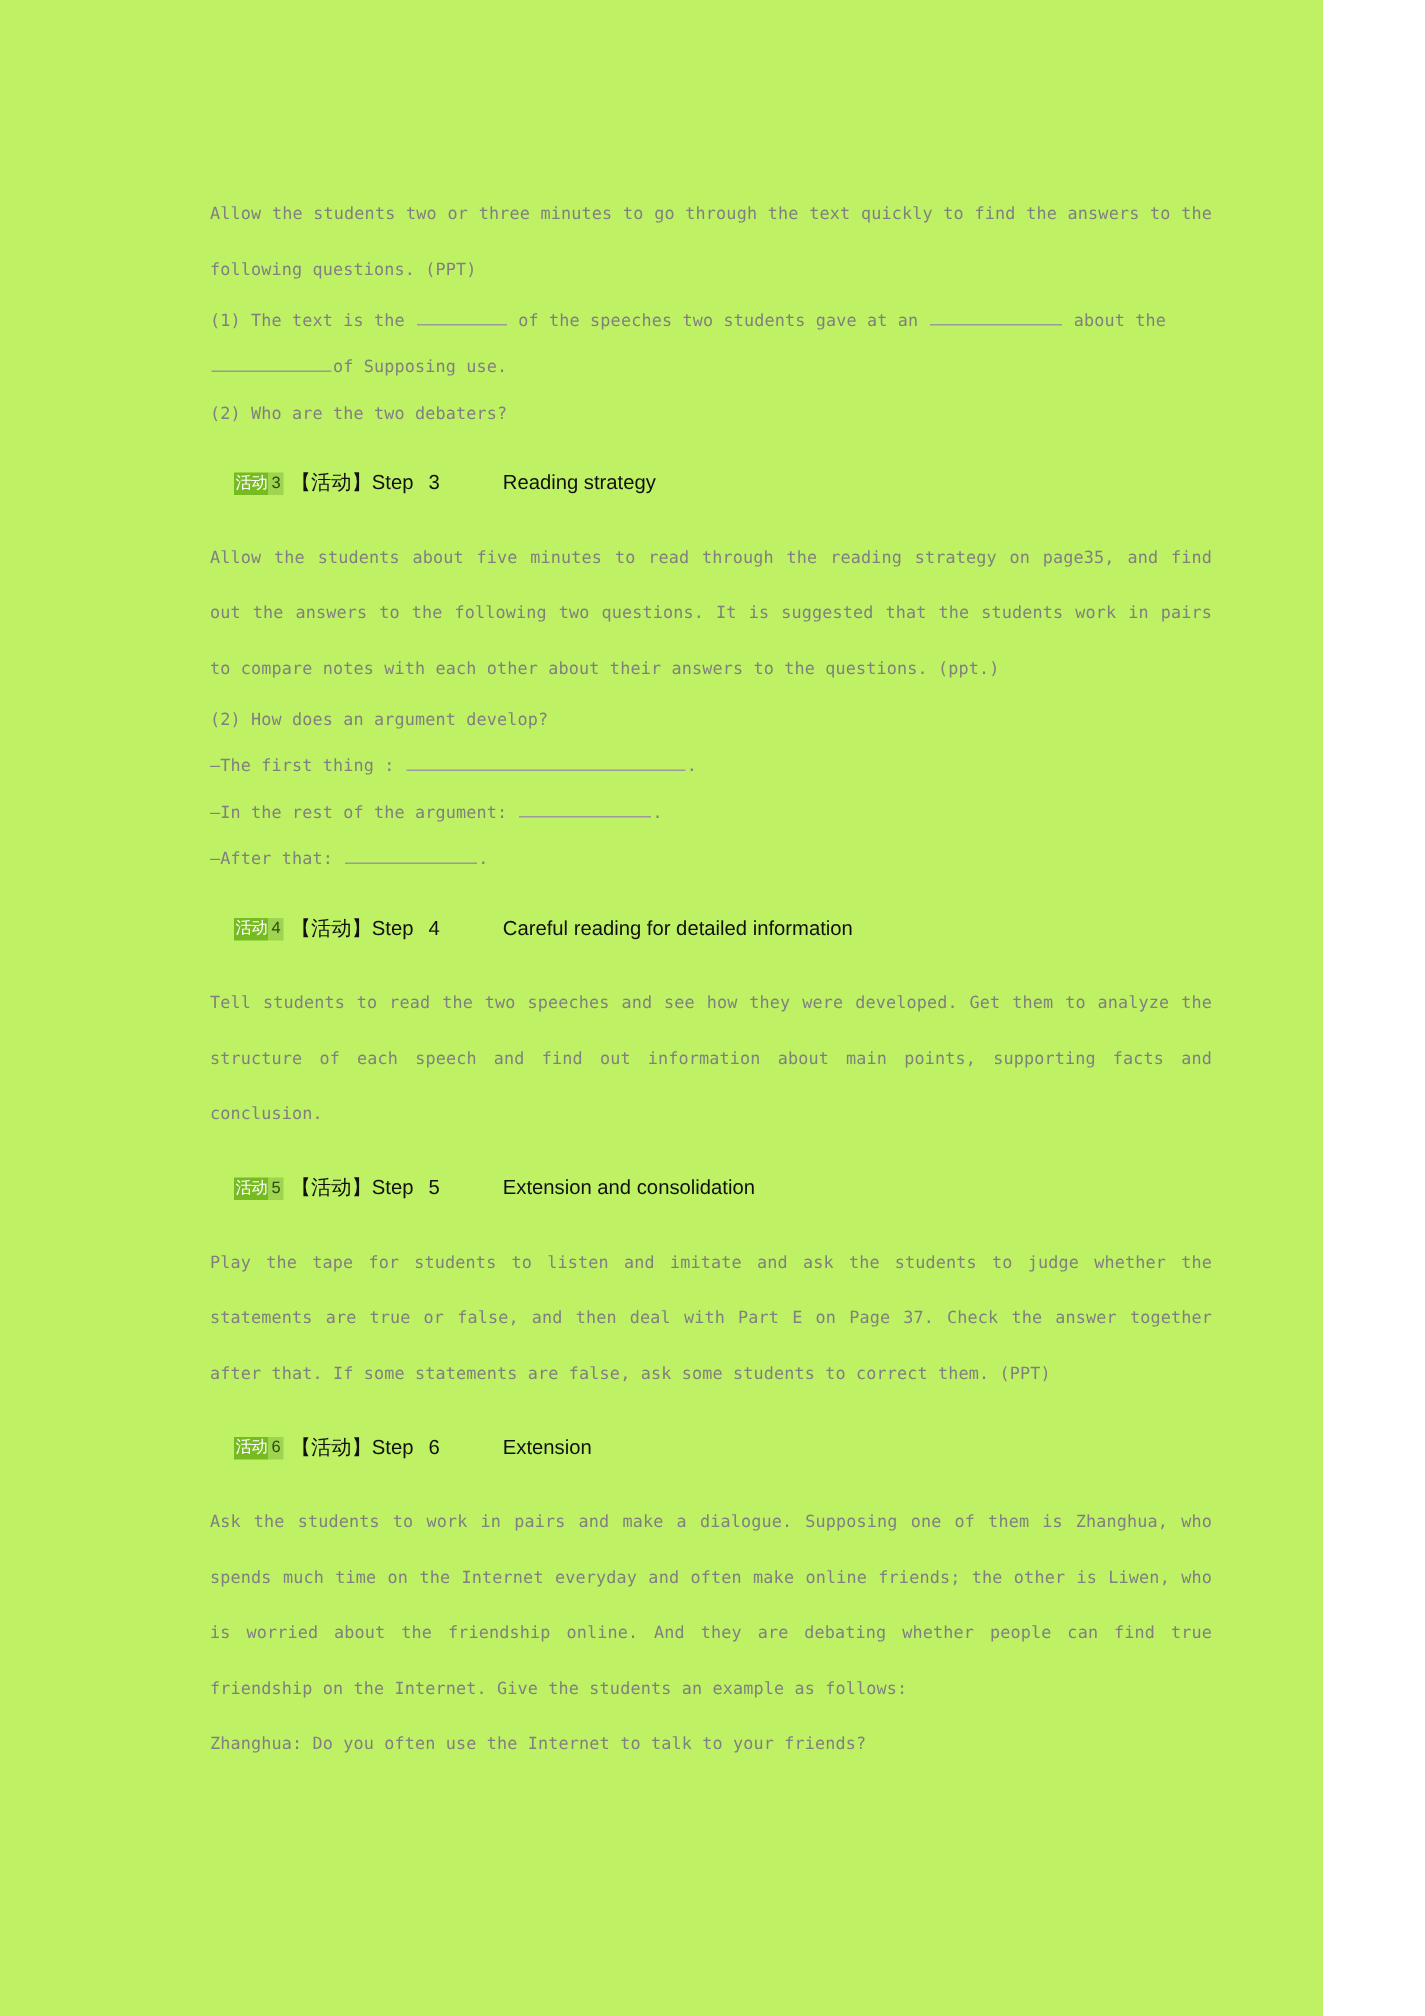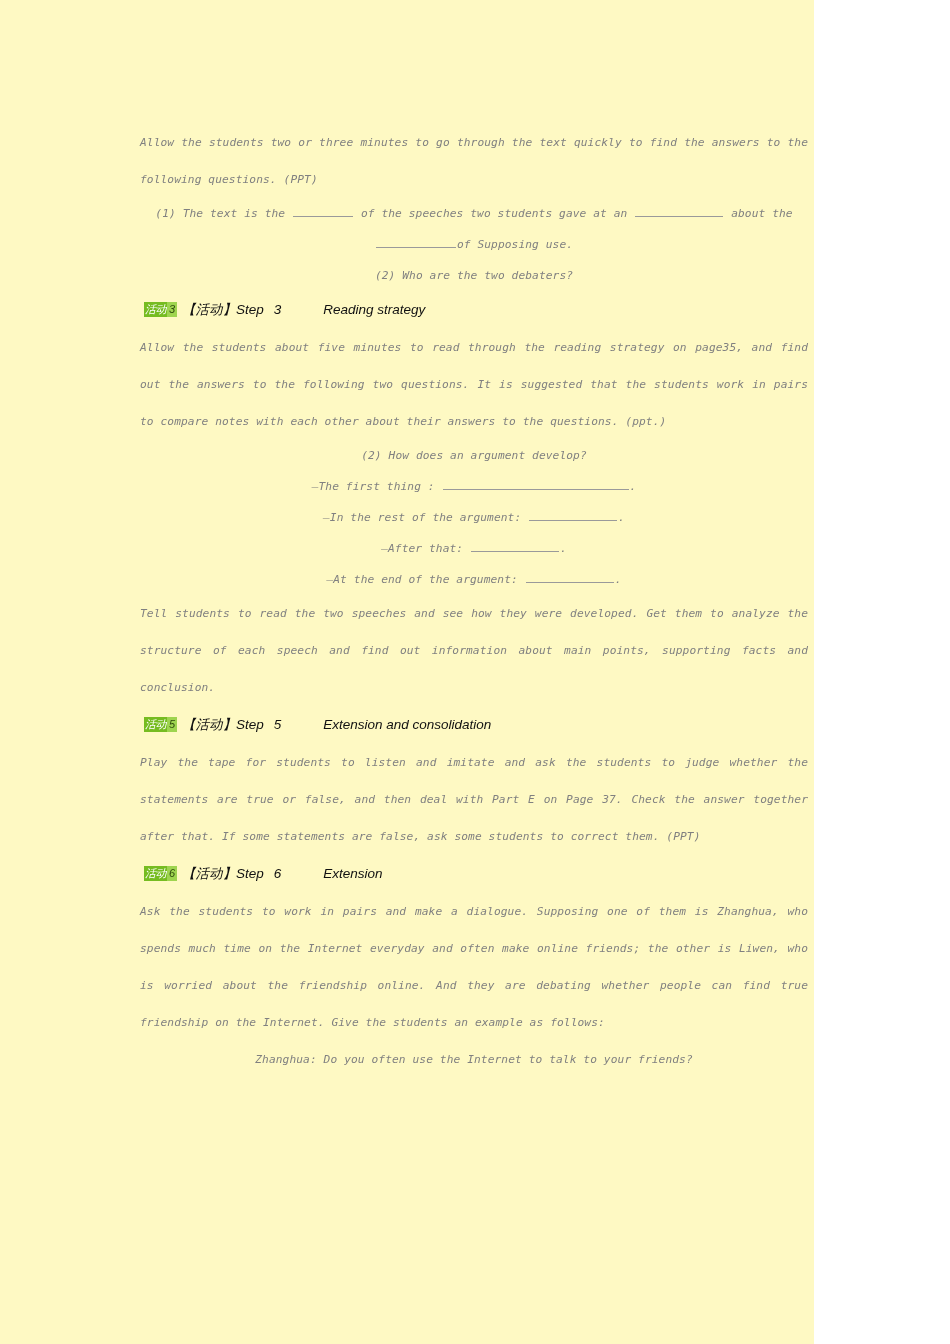--- a/index.html
+++ b/index.html
@@ -2,26 +2,25 @@
 <html><head>
 <meta charset="utf-8">
 <style>
   html, body {
     margin: 0;
     padding: 0;
     background: #ffffff;
   }
   .page {
     position: relative;
-    width: 814px;
+    width: 882px;
     height: 1344px;
-    background: #fef9c3;
+    background: #bef264;
     overflow: hidden;
     font-family: "Liberation Serif", serif;
-    font-style: italic;
   }
   .content {
     position: absolute;
     left: 140px;
     top: 124px;
     width: 668px;
   }
 
   
   .para {
@@ -31,21 +30,21 @@
     line-height: 37px;
     letter-spacing: 0.1px;
     text-align: justify;
     margin: 0;
     white-space: normal;
   }
   .para.tight {
     line-height: 31px;
   }
   .para.nojust {
-    text-align: center;
+    text-align: left;
   }
 
   
   .blank {
     display: inline-block;
     border-bottom: 1px solid #9a9a9a;
     height: 0.85em;
     vertical-align: baseline;
     margin: 0 1px;
   }
@@ -54,21 +53,21 @@
   .b-md2 { width: 80px; }
   .b-lg  { width: 140px; }
   .b-xl  { width: 186px; }
 
   
   .step-head {
     font-family: "Liberation Sans", sans-serif;
     font-size: 13.5px;
     color: #111111;
     line-height: 30px;
-    margin: 4px;
+    margin: 16px;
     white-space: nowrap;
   }
   .badge {
     display: inline-block;
     font-family: "Liberation Sans", sans-serif;
     font-size: 11px;
     line-height: 15px;
     vertical-align: 1px;
     margin-right: 1px;
   }
@@ -126,25 +125,25 @@
       <span class="blank b-xl"></span><span>.</span>
     </p>
     <p class="para tight nojust">
       <span>—In the rest of the argument:</span>
       <span class="blank b-md"></span><span>.</span>
     </p>
     <p class="para tight nojust">
       <span>—After that:</span>
       <span class="blank b-md"></span><span>.</span>
     </p>
-    <p class="para tight nojust">
-      <span>—At the end of the argument:</span>
-      <span class="blank b-md"></span><span>.</span>
+
+    <p class="step-head">
+      <span class="badge"><span class="badge-cn">活动</span><span class="badge-num">4</span></span>
+      <span class="bracket">【活动】</span><span>Step</span><span class="sp-1"></span><span>4</span><span class="sp-2"></span><span>Careful   reading   for   detailed   information</span>
     </p>
-
     <p class="para">Tell students to read the two speeches and see how they were developed. Get them to analyze the structure of each speech and find out information about main points, supporting facts and conclusion.</p>
 
     <p class="step-head">
       <span class="badge"><span class="badge-cn">活动</span><span class="badge-num">5</span></span>
       <span class="bracket">【活动】</span><span>Step</span><span class="sp-1"></span><span>5</span><span class="sp-2"></span><span>Extension   and   consolidation</span>
     </p>
     <p class="para">Play the tape for students to listen and imitate and ask the students to judge whether the statements are true or false, and then deal with Part E on Page 37. Check the answer together after that. If some statements are false, ask some students to correct them.    (PPT)</p>
 
     <p class="step-head">
       <span class="badge"><span class="badge-cn">活动</span><span class="badge-num">6</span></span>

